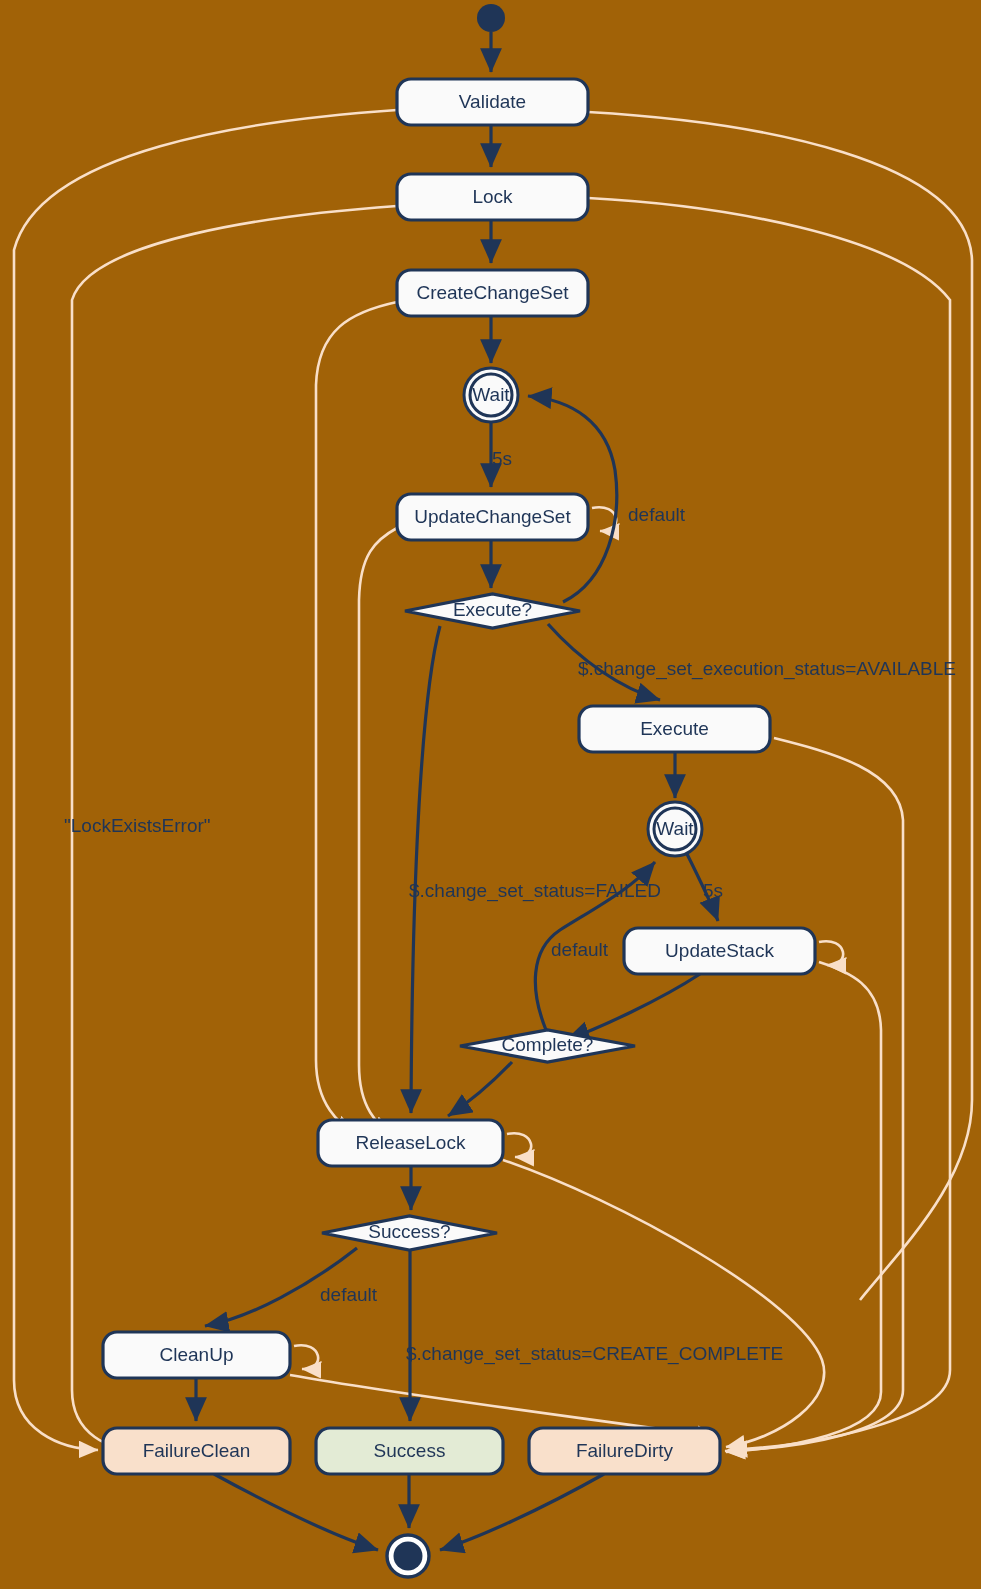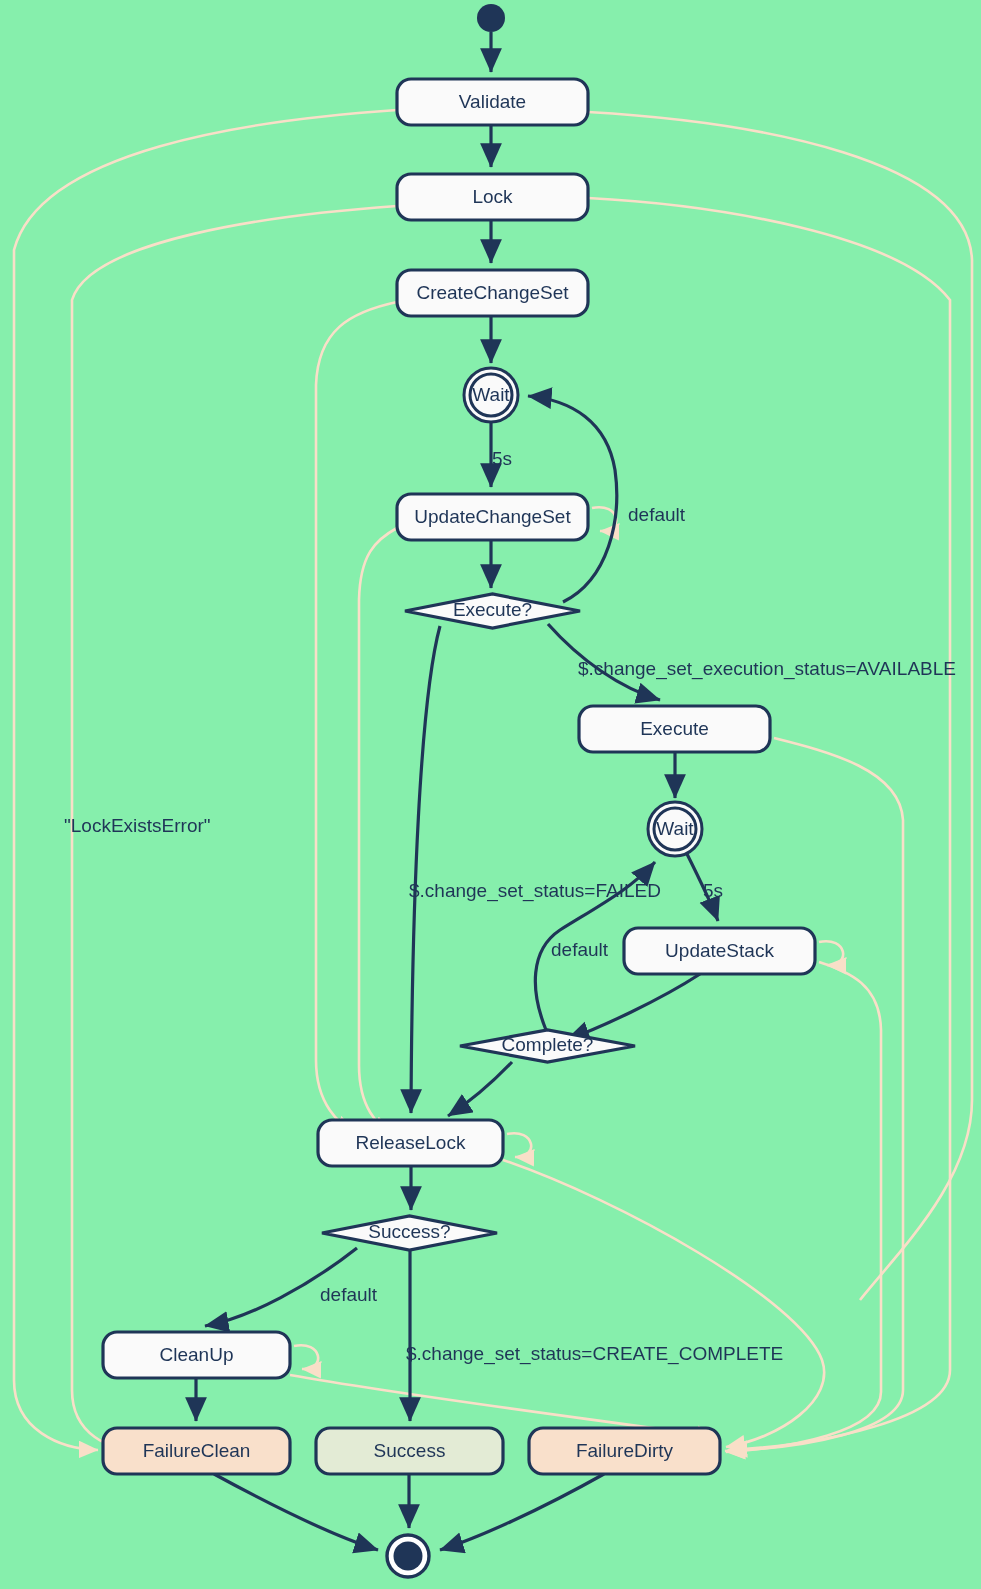--- a/index.html
+++ b/index.html
@@ -1,17 +1,17 @@
 <!DOCTYPE html>
 <html><head>
 <meta charset="utf-8">
 <style>
   html,body{margin:0;padding:0;background:#ffffff;}
   body{font-family:"Liberation Sans","DejaVu Sans",sans-serif;}
-  #stage{position:relative;width:981px;height:1589px;background:#86efac;overflow:hidden;}
+  #stage{position:relative;width:981px;height:1589px;background:#a16207;overflow:hidden;}
   svg{display:block;}
   .node-label{font-family:"Liberation Sans","DejaVu Sans",sans-serif;font-size:19px;fill:#1f3557;text-anchor:middle;dominant-baseline:middle;}
   .edge-label{font-family:"Liberation Sans","DejaVu Sans",sans-serif;font-size:19px;fill:#1f3557;dominant-baseline:middle;}
   .nodebox{fill:#fafafa;stroke:#1f3557;stroke-width:3.2;}
   .nodebox.err{fill:#f9e0cb;}
   .nodebox.ok{fill:#e3ebd5;}
   .diamond{fill:#fafafa;stroke:#1f3557;stroke-width:3.2;}
   .waitc{fill:#fafafa;stroke:#1f3557;stroke-width:3;}
   .flow{fill:none;stroke:#1f3557;stroke-width:3.2;}
   .errflow{fill:none;stroke:#f9dfc8;stroke-width:2.6;}

